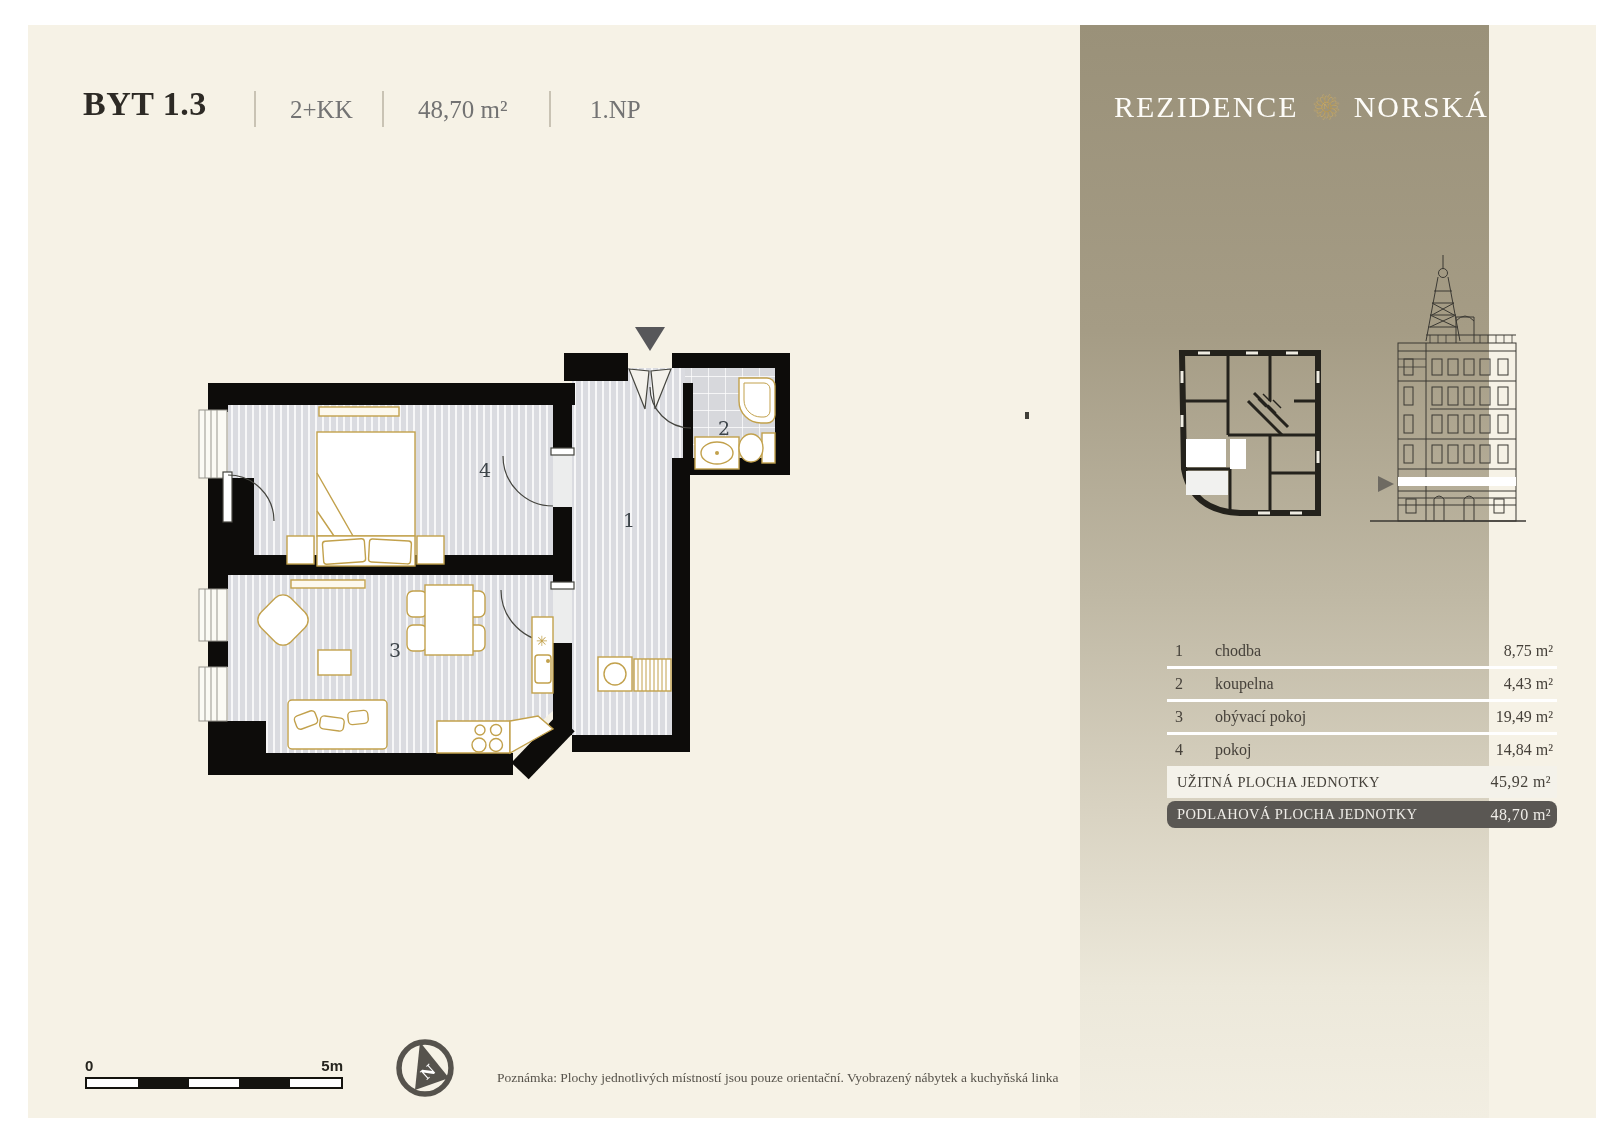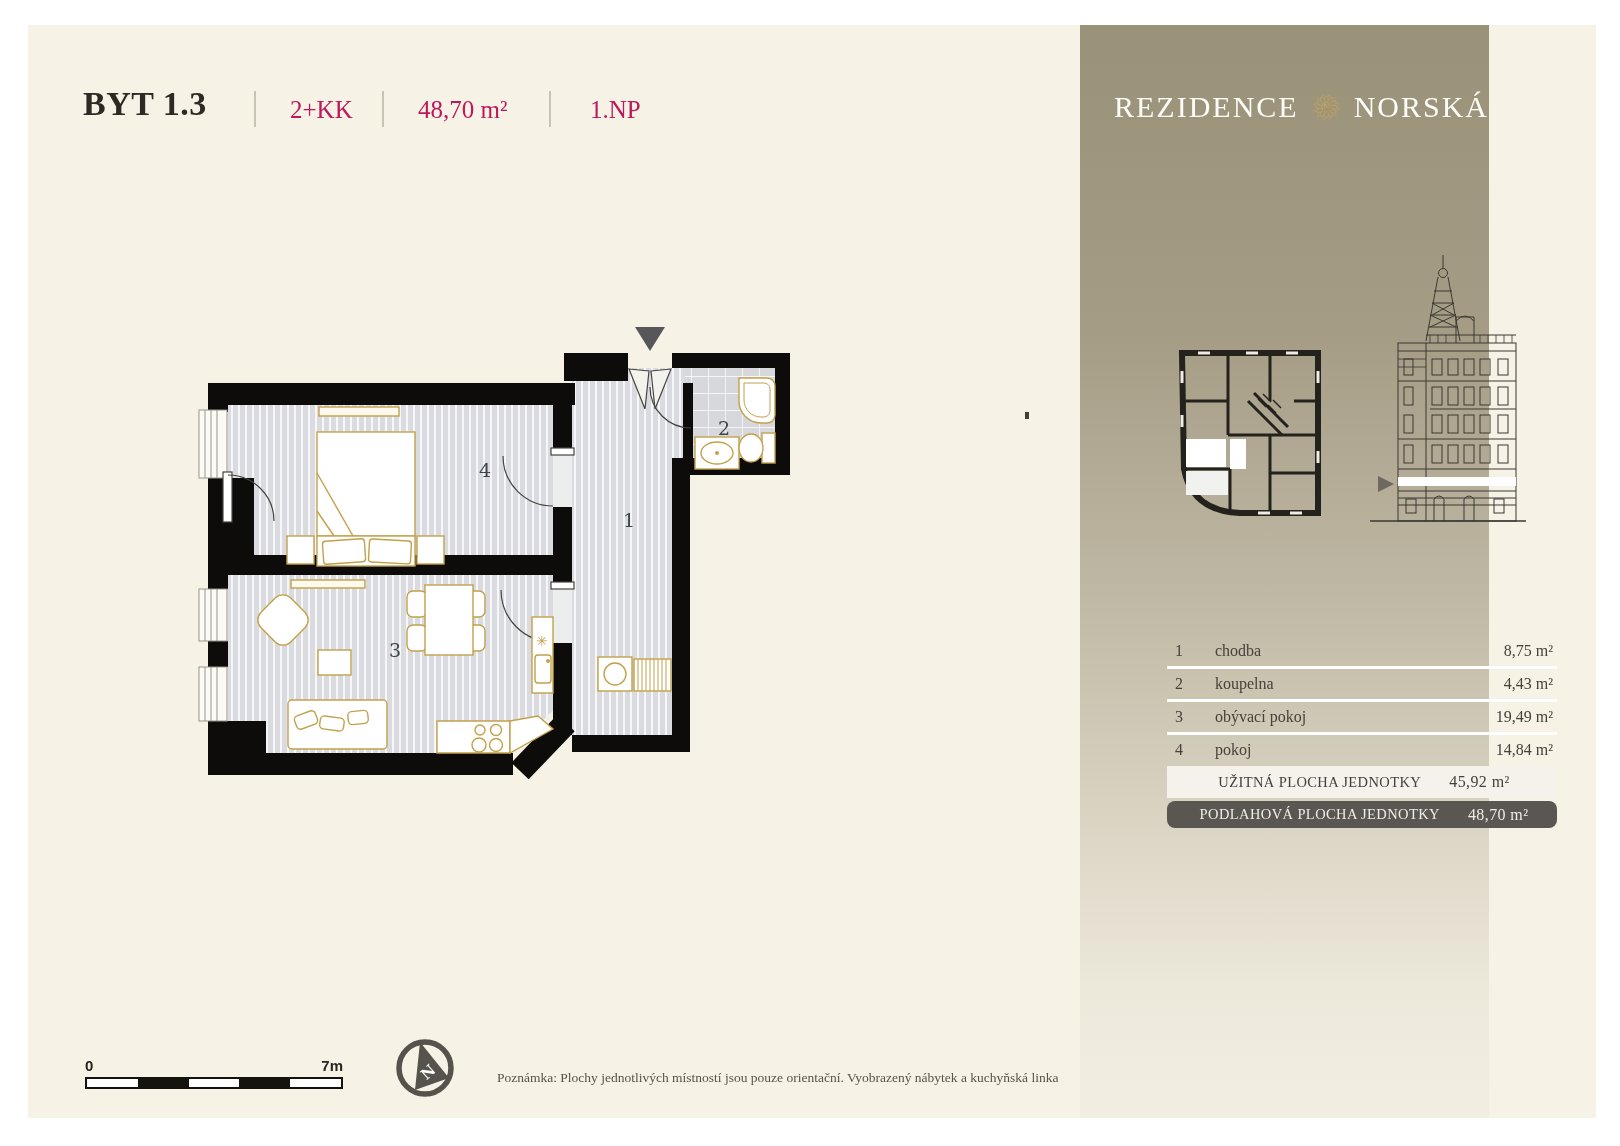--- a/index.html
+++ b/index.html
@@ -6,21 +6,21 @@
   body{
     width:1620px;height:1146px;position:relative;background:#ffffff;
     font-family:"Liberation Serif", serif;
     -webkit-font-smoothing:antialiased;
   }
   .page{position:absolute;left:28px;top:25px;width:1568px;height:1093px;background:#f6f2e6;overflow:hidden;}
 
   
   .left{position:absolute;left:0;top:0;width:968px;height:1093px;}
   .hdr-unit{position:absolute;left:55px;top:60px;font-size:34px;font-weight:bold;color:#2d2a25;letter-spacing:.5px;}
-  .hdr-item{position:absolute;top:71px;font-size:25px;color:#be185d;}
+  .hdr-item{position:absolute;top:71px;font-size:25px;color:#737373;}
   .hdr-div{position:absolute;top:66px;width:2px;height:36px;background:#c9c3b4;}
   .hd1{left:226px}.hd2{left:354px}.hd3{left:521px}
   .hi1{left:262px}.hi2{left:390px}.hi3{left:562px}
 
   .planwrap{position:absolute;left:170px;top:300px;width:612px;height:462px;}
   .speck{position:absolute;left:997px;top:387px;width:4px;height:7px;background:#403f38;}
 
   
   .scalebox{position:absolute;left:57px;top:1032px;width:258px;font-family:"Liberation Sans",sans-serif;}
   .scalelabels{display:flex;justify-content:space-between;font-size:15px;font-weight:bold;color:#26251f;margin-bottom:3px;}
@@ -37,21 +37,21 @@
   .logo-txt{font-size:30px;letter-spacing:2px;color:#fdfcf8;white-space:nowrap;}
   .thumb-plan{position:absolute;left:90px;top:318px;width:160px;height:180px;}
   .thumb-bldg{position:absolute;left:288px;top:230px;width:160px;height:270px;}
 
   .legend{position:absolute;left:87px;top:611px;width:390px;color:#46413a;}
   .leg-row{display:flex;align-items:center;height:30px;border-bottom:3px solid #ffffff;font-size:16px;}
   .leg-row .num{width:40px;padding-left:8px;}
   .leg-row .nm{flex:1;}
   .leg-row .ar{text-align:center;padding-right:4px;}
   .leg-row.last{border-bottom:none;height:29px;}
-  .sum-row{display:flex;align-items:center;justify-content:center;font-size:14.5px;letter-spacing:.4px;gap:28px;}
+  .sum-row{display:flex;align-items:center;justify-content:space-between;font-size:14.5px;letter-spacing:.4px;gap:28px;}
   .sum-light{margin-top:2px;height:32px;background:#f4f2ea;color:#45413a;padding:0 6px 0 10px;}
   .sum-light .ar{font-size:16px;}
   .sum-dark{margin-top:3px;height:27px;background:#5a5753;color:#efede8;padding:0 6px 0 10px;border-radius:8px;}
   .sum-dark .ar{font-size:16px;}
   .website{position:absolute;left:0;right:0;top:1022px;text-align:center;font-size:28px;letter-spacing:2.5px;color:#33302a;}
 
   svg text{font-family:"DejaVu Serif",serif;}
   .roomnum{font-size:19px;fill:#3d444a;}
 </style>
 </head>
@@ -203,21 +203,21 @@
       <text class="roomnum" x="191" y="332">3</text>
       <text class="roomnum" x="281" y="152">4</text>
     </svg>
     </div>
 
     <div class="speck"></div>
 
     <div class="scalebox">
       <div class="scalelabels">
         <span>0</span>
-        <span>7m</span>
+        <span>5m</span>
       </div>
       <div class="scalebar">
         <div class="sg w"></div>
           <div class="sg b"></div>
           <div class="sg w"></div>
           <div class="sg b"></div>
           <div class="sg w"></div>
       </div>
     </div>
 

